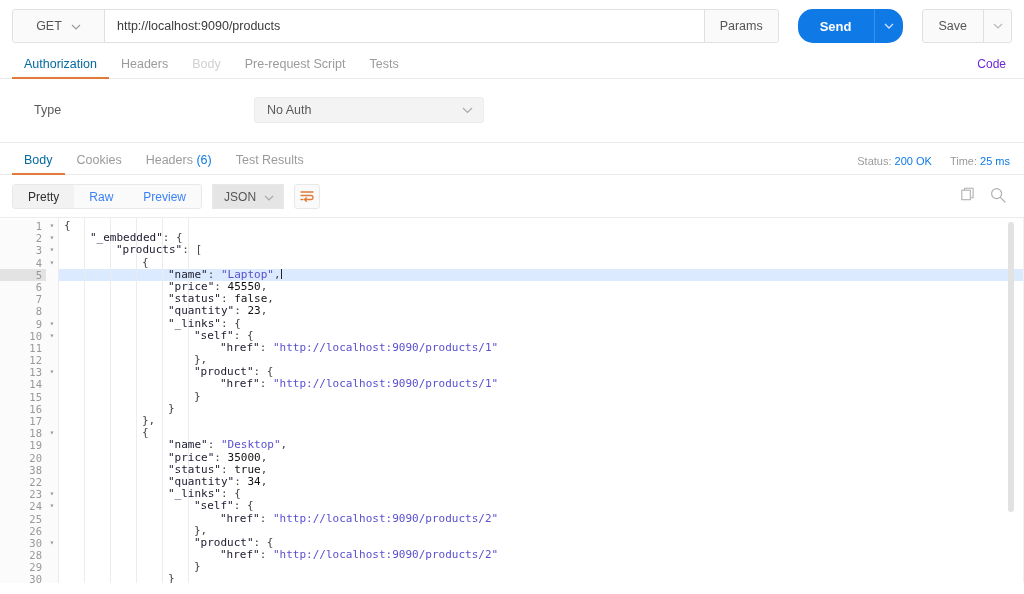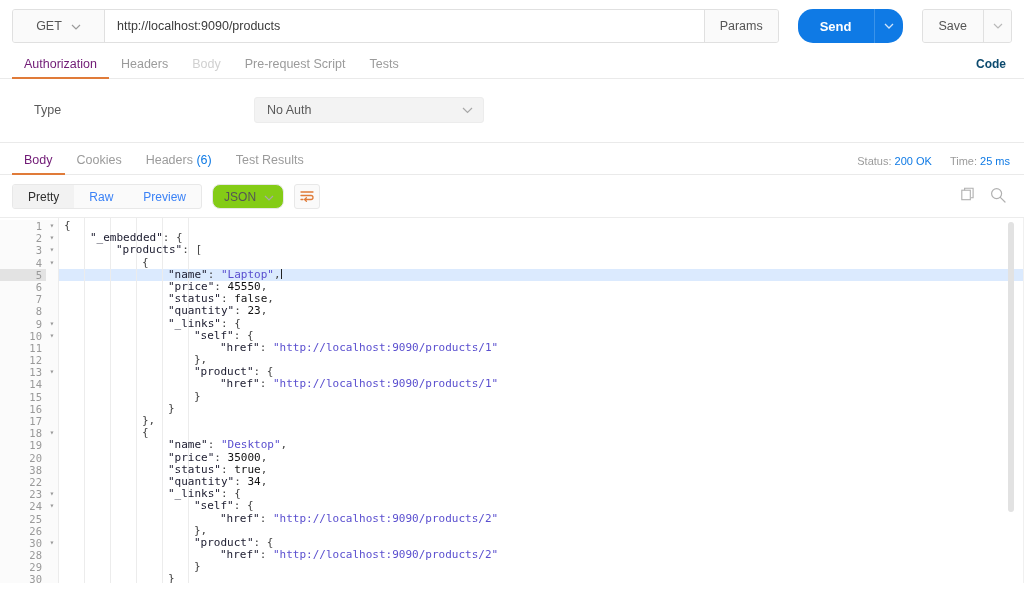--- a/index.html
+++ b/index.html
@@ -130,38 +130,37 @@
   .tab {
     font-size: 12.5px;
     color: #9b9b9b;
     padding: 0 12px 7px 12px;
     cursor: pointer;
     user-select: none;
     position: relative;
     white-space: nowrap;
   }
   .tab.active {
-    color: #701a75;
+    color: #0369a1;
   }
   .tab.active::after {
     content: "";
     position: absolute;
     left: 0; right: 0; bottom: -1px;
     height: 2px;
     background: #e07b39;
   }
   .tab.disabled { color: #d0d0d0; }
   .code-link {
     margin-left: auto;
     margin-right: 18px;
     font-size: 12px;
-    color: #0c4a6e;
+    color: #6d28d9;
     cursor: pointer;
     padding-bottom: 7px;
-    font-weight: bold;
   }
 
   
   .auth-pane {
     display: flex;
     align-items: center;
     padding: 20px 0 22px 34px;
     border-bottom: 1px solid #eaeaea;
     height: 64px;
   }
@@ -231,22 +230,22 @@
     user-select: none;
   }
   .seg.active { color: #2e2e2e; background: #f2f2f2; }
   .json-select {
     display: flex;
     align-items: center;
     gap: 8px;
     height: 25px;
     padding: 0 9px 0 11px;
     border: 1px solid #e8e8e8;
-    border-radius: 8px;
-    background: #84cc16;
+    border-radius: 0;
+    background: #e5e5e5;
     font-size: 12px;
     color: #555;
     cursor: pointer;
     user-select: none;
   }
   .wrap-btn {
     display: flex; align-items: center; justify-content: center;
     width: 26px; height: 25px;
     border: 1px solid #e8e8e8;
     border-radius: 3px;

